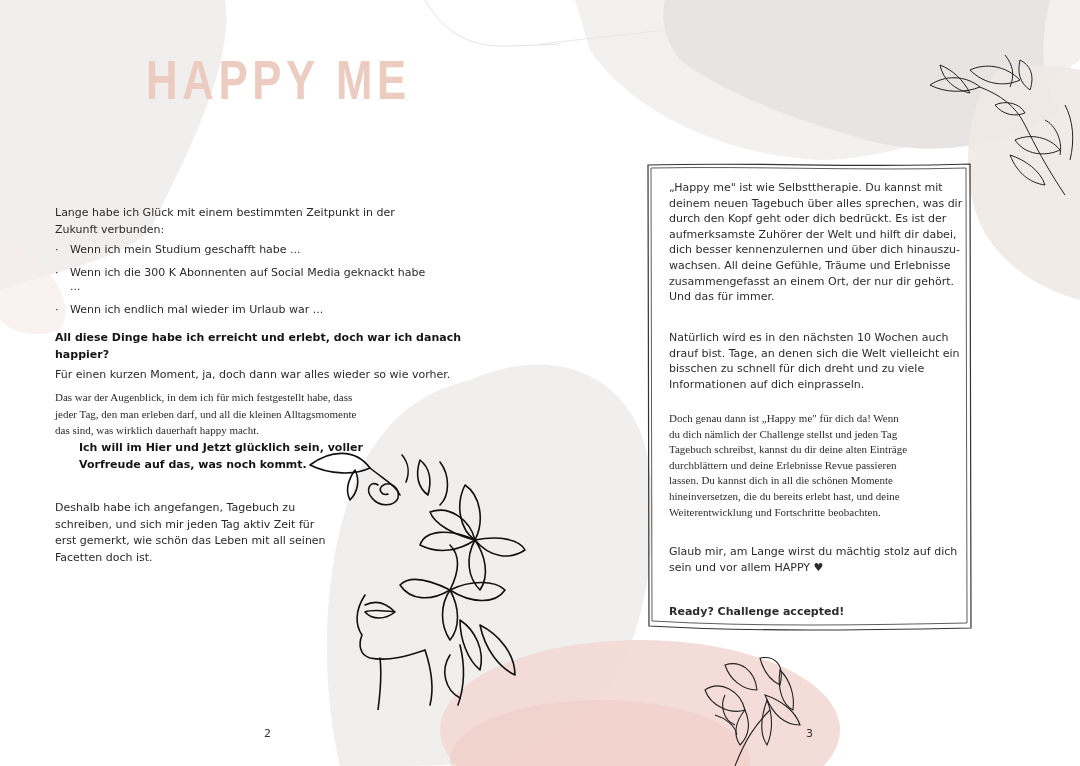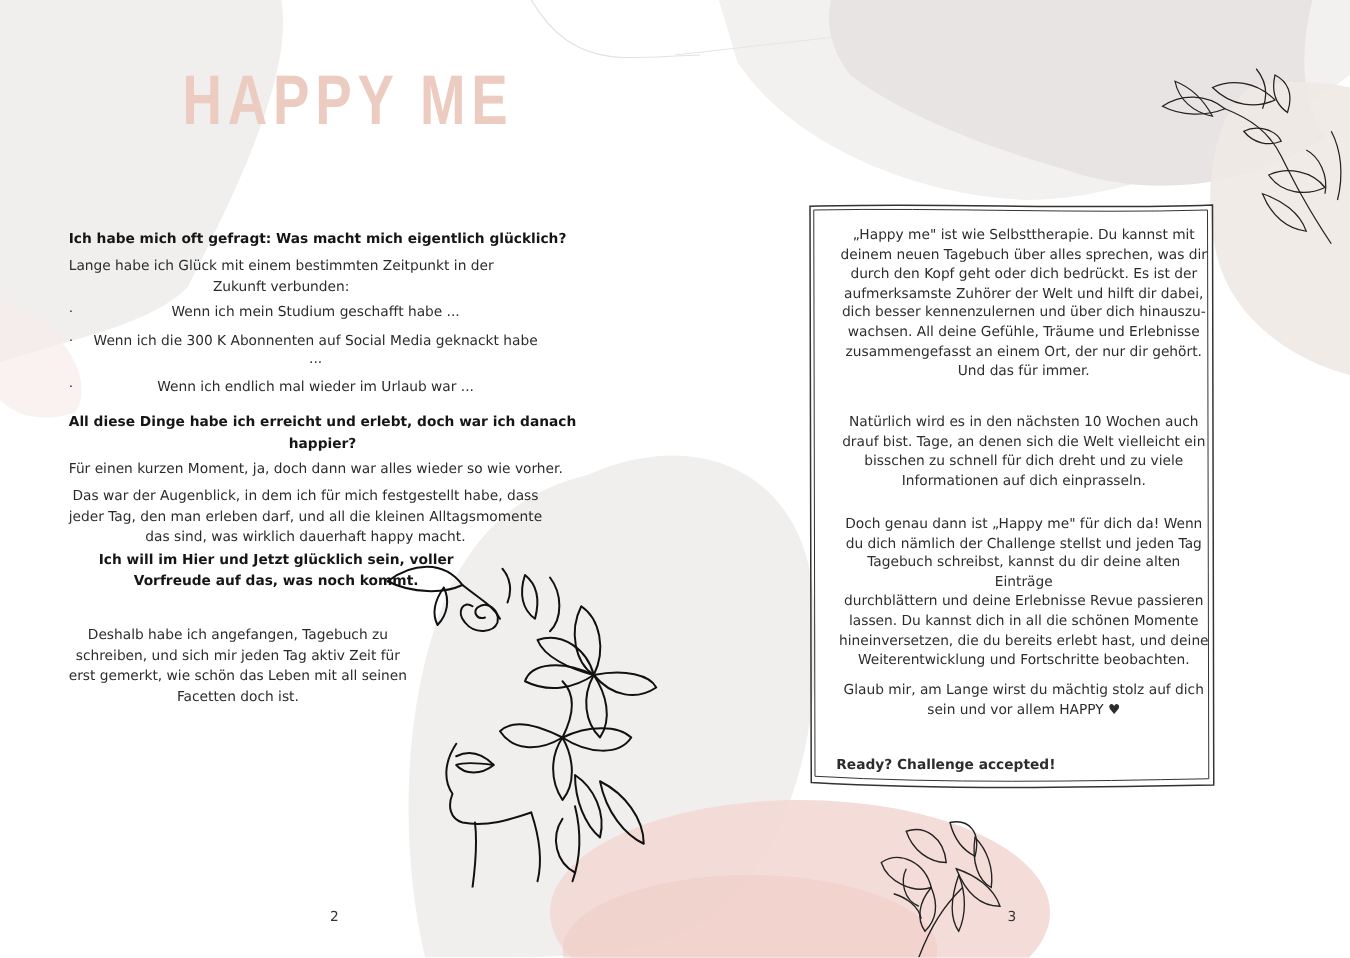--- a/index.html
+++ b/index.html
@@ -3,21 +3,21 @@
 <meta charset="utf-8">
 <style>
   html, body { margin: 0; padding: 0; }
   body {
     width: 1080px; height: 766px; position: relative; overflow: hidden;
     background: #ffffff;
     font-family: "DejaVu Sans", "Liberation Sans", sans-serif;
     color: #2a2a2a;
   }
   .bg { position: absolute; inset: 0; z-index: 0; }
-  .page { position: absolute; top: 0; height: 766px; z-index: 1; text-align: center; }
+  .page { position: absolute; top: 0; height: 766px; z-index: 1; }
   .page-left { left: 0; width: 540px; }
   .page-right { left: 540px; width: 540px; }
 
   .title {
     position: absolute; left: 146px; top: 52px;
     font-family: "Liberation Sans", sans-serif;
     font-weight: 700; font-size: 56px; letter-spacing: 6px;
     color: #eccbc0; transform: scaleX(0.78); transform-origin: left top;
     margin: 0; line-height: 1;
   }
@@ -54,41 +54,40 @@
 
   <path d="M1000,70 C1040,60 1080,70 1080,70 L1080,300 C1040,290 990,260 975,210 C960,160 970,90 1000,70 Z" fill="#efe9e6" opacity="0.9"></path>
 
   <path d="M425,0 C440,25 460,45 500,46 C520,46 540,45 560,44" fill="none" stroke="#e2e2e2" stroke-width="1"></path>
   <path d="M540,44 L665,30" fill="none" stroke="#e5e5e5" stroke-width="0.8"></path>
 </svg>
 
 <div class="page page-left">
   <h1 class="title">HAPPY ME</h1>
 
-  <p class="text bold block" style="left:55px; top:183px;">Ich habe mich oft gefragt: Was macht mich eigentlich glücklich?</p>
 
   <div class="block" style="left:55px; top:205px;">
     <p class="text">Lange habe ich Glück mit einem bestimmten Zeitpunkt in der</p>
     <p class="text">Zukunft verbunden:</p>
   </div>
 
   <ul class="bullets block" style="left:55px; top:243px; width:380px;">
     <li><span class="dot">·</span><span>Wenn ich mein Studium geschafft habe ...</span></li>
     <li><span class="dot">·</span><span>Wenn ich die 300 K Abonnenten auf Social Media geknackt habe ...</span></li>
     <li><span class="dot">·</span><span>Wenn ich endlich mal wieder im Urlaub war ...</span></li>
   </ul>
 
   <div class="block" style="left:55px; top:330px;">
     <p class="text bold">All diese Dinge habe ich erreicht und erlebt, doch war ich danach</p>
     <p class="text bold">happier?</p>
   </div>
 
   <p class="text block" style="left:55px; top:367px;">Für einen kurzen Moment, ja, doch dann war alles wieder so wie vorher.</p>
 
-  <div class="block" style="left:55px; top:389px;">
+  <div class="block" style="left:55px; top:389px;font-family:Liberation Serif, serif;">
     <p class="text">Das war der Augenblick, in dem ich für mich festgestellt habe, dass</p>
     <p class="text">jeder Tag, den man erleben darf, und all die kleinen Alltagsmomente</p>
     <p class="text">das sind, was wirklich dauerhaft happy macht.</p>
   </div>
 
   <div class="block" style="left:55px; top:440px;margin-left:24px;">
     <p class="text bold">Ich will im Hier und Jetzt glücklich sein, voller</p>
     <p class="text bold">Vorfreude auf das, was noch kommt.</p>
   </div>
 
@@ -154,21 +153,21 @@
     <p class="frame-text">Und das für immer.</p>
   </div>
 
   <div class="block" style="left:129px; top:330px; width:300px;">
     <p class="frame-text">Natürlich wird es in den nächsten 10 Wochen auch</p>
     <p class="frame-text">drauf bist. Tage, an denen sich die Welt vielleicht ein</p>
     <p class="frame-text">bisschen zu schnell für dich dreht und zu viele</p>
     <p class="frame-text">Informationen auf dich einprasseln.</p>
   </div>
 
-  <div class="block" style="left:129px; top:411px; width:300px;">
+  <div class="block" style="left:129px; top:411px; width:300px;font-family:Liberation Serif, serif;">
     <p class="frame-text">Doch genau dann ist „Happy me" für dich da! Wenn</p>
     <p class="frame-text">du dich nämlich der Challenge stellst und jeden Tag</p>
     <p class="frame-text">Tagebuch schreibst, kannst du dir deine alten Einträge</p>
     <p class="frame-text">durchblättern und deine Erlebnisse Revue passieren</p>
     <p class="frame-text">lassen. Du kannst dich in all die schönen Momente</p>
     <p class="frame-text">hineinversetzen, die du bereits erlebt hast, und deine</p>
     <p class="frame-text">Weiterentwicklung und Fortschritte beobachten.</p>
   </div>
 
   <div class="block" style="left:129px; top:544px; width:300px;">

